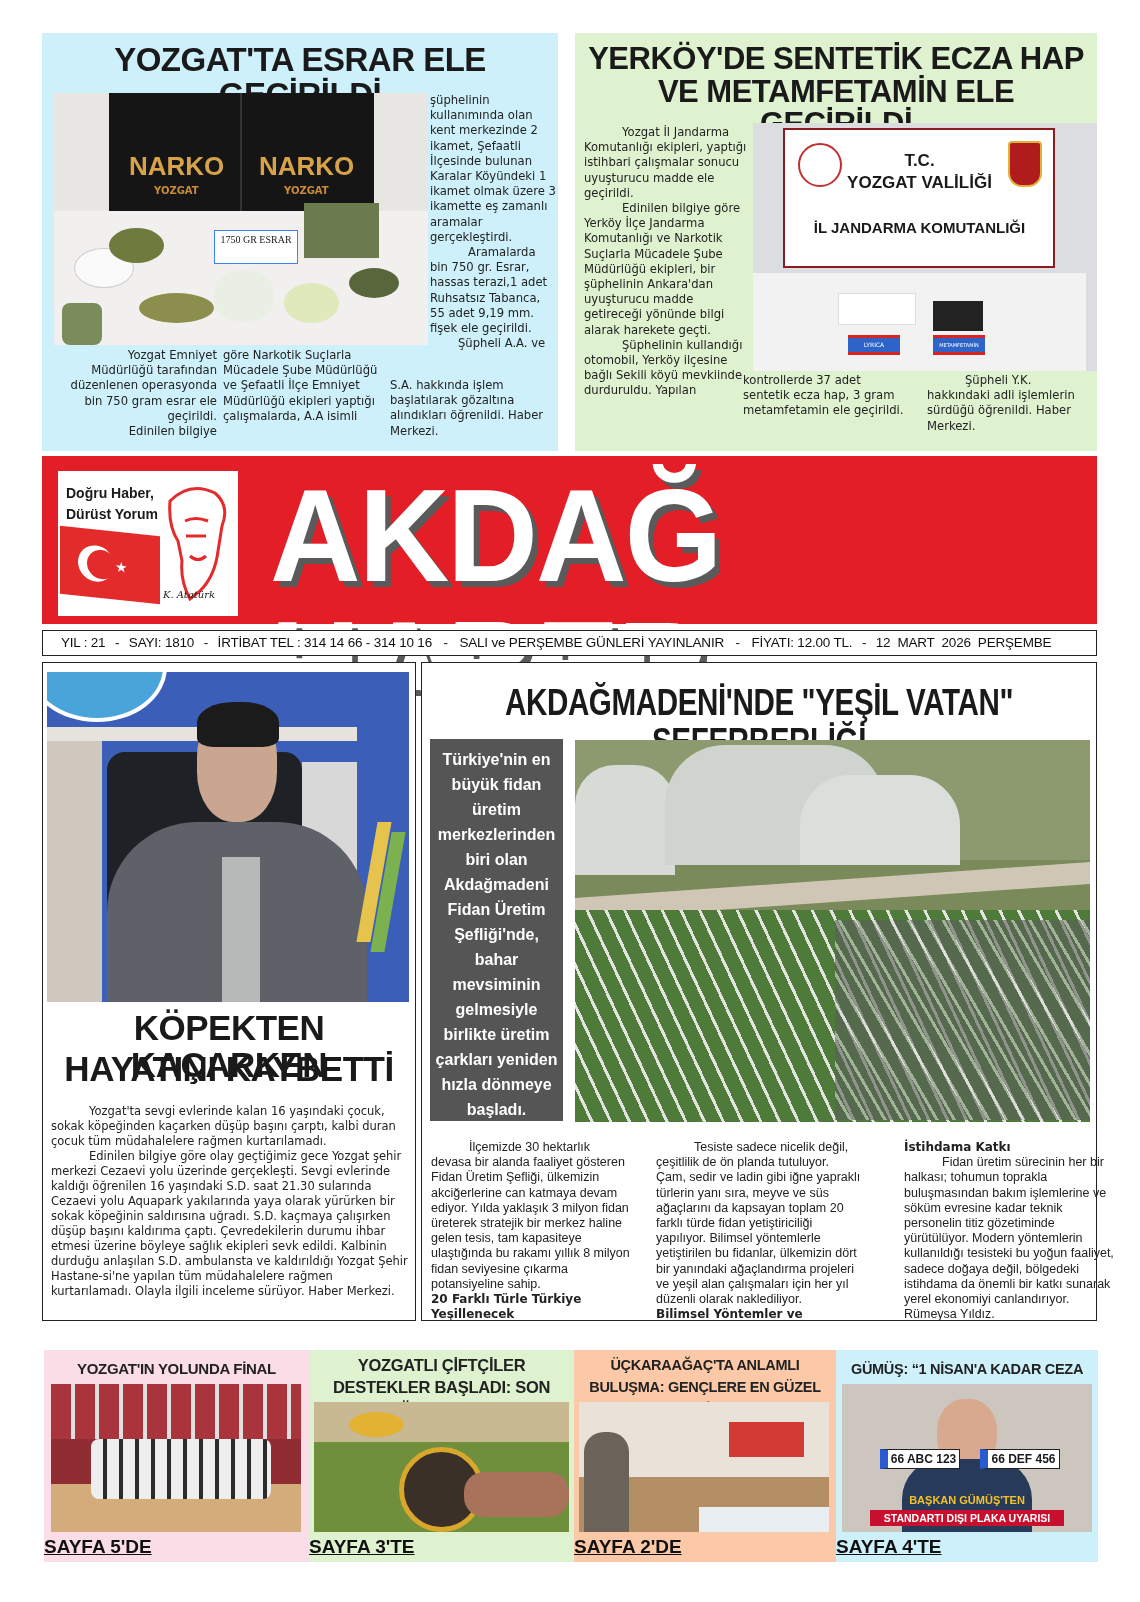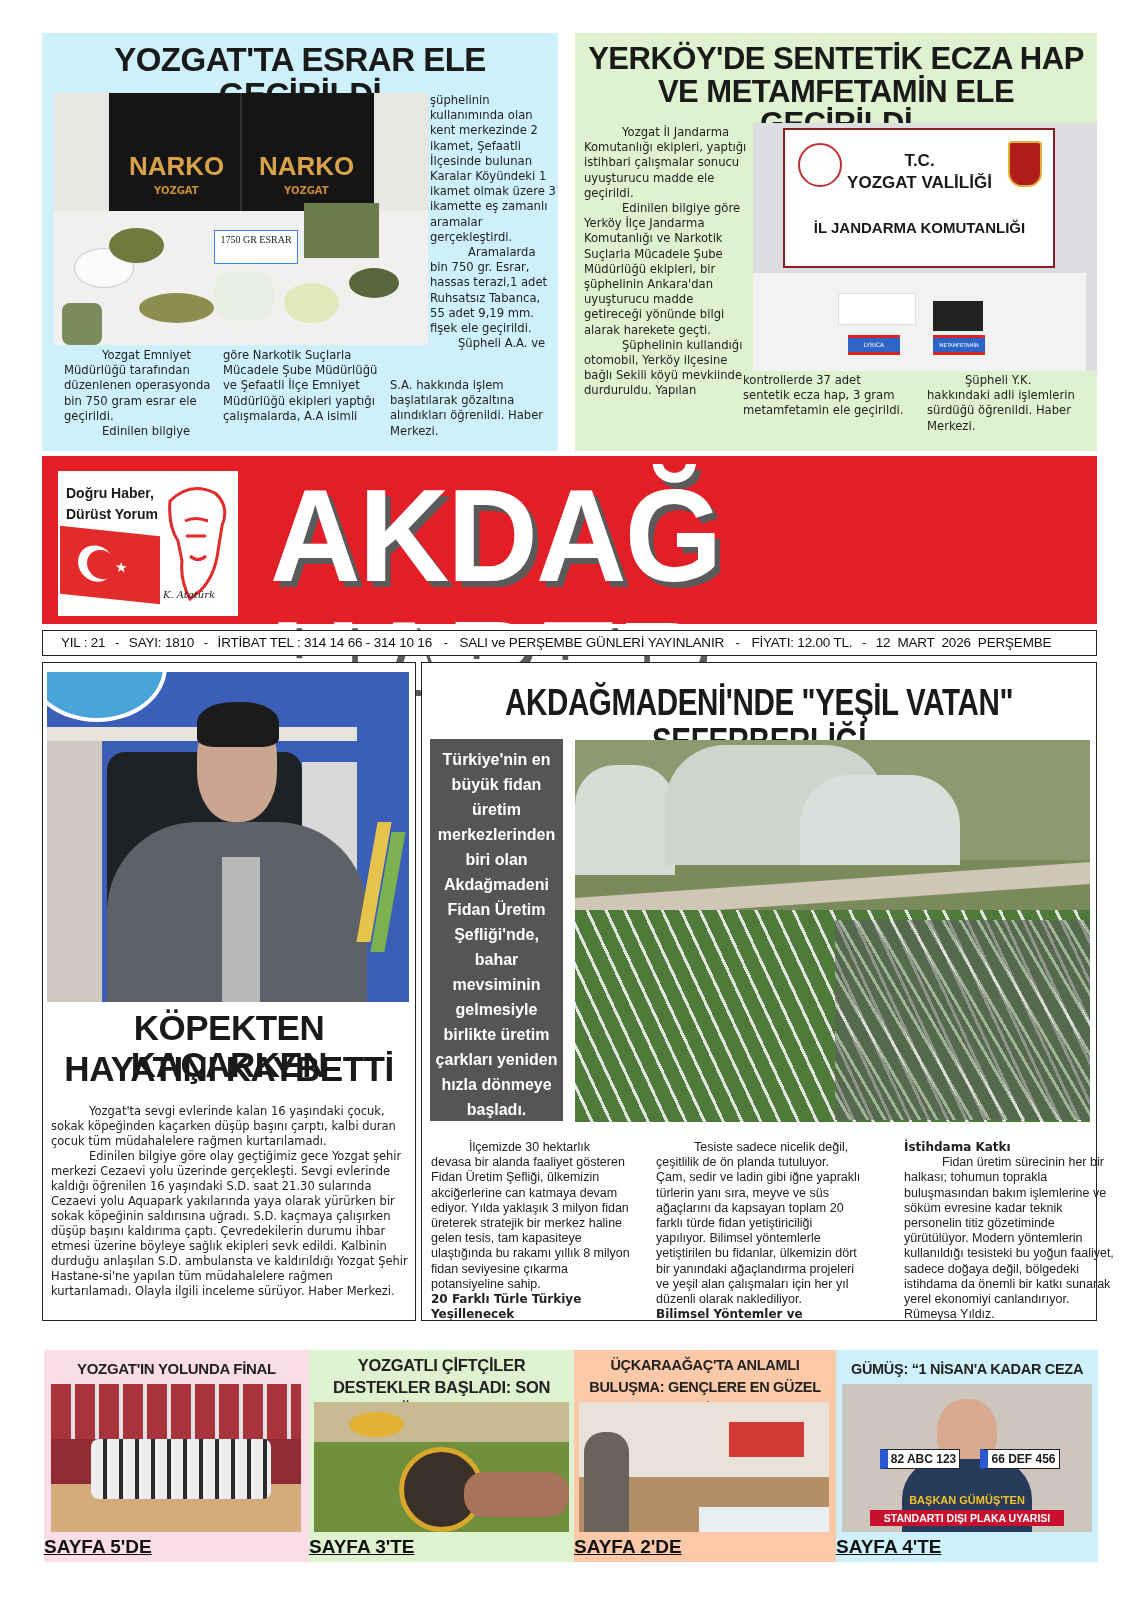--- a/index.html
+++ b/index.html
@@ -46,21 +46,21 @@
     <div class="abs" style="left:160px; top:178px; width:60px; height:50px; border-radius:40%; background:#e9efe3;"></div>
     <div class="abs" style="left:230px; top:190px; width:55px; height:40px; border-radius:50%; background:#dfe9bc;"></div>
     <div class="abs" style="left:295px; top:175px; width:50px; height:30px; border-radius:50%; background:#59663c;"></div>
     <div class="abs" style="left:8px; top:210px; width:40px; height:42px; border-radius:8px; background:#7a8c5c;"></div>
   </div>
   <div class="body-text" style="position:absolute; left:388px; top:60px; width:126px;">
     <p class="noindent">şüphelinin kullanımında olan kent merkezinde 2 ikamet, Şefaatli İlçesinde bulunan Karalar Köyündeki 1 ikamet olmak üzere 3 ikamette eş zamanlı aramalar gerçekleştirdi.</p>
     <p>Aramalarda bin 750 gr. Esrar, hassas terazi,1 adet Ruhsatsız Tabanca, 55 adet 9,19 mm. fişek ele geçirildi.</p>
     <p style="text-indent:28px;">Şüpheli A.A. ve</p>
   </div>
-  <div class="body-text" style="position:absolute; left:22px; top:315px; width:165px;">
+  <div class="body-text" style="position:absolute; left:10px; top:315px; width:165px;text-align:right;">
     <p>Yozgat Emniyet Müdürlüğü tarafından düzenlenen operasyonda bin 750 gram esrar ele geçirildi.</p>
     <p>Edinilen bilgiye</p>
   </div>
   <div class="body-text" style="position:absolute; left:181px; top:315px; width:162px;">
     <p class="noindent">göre Narkotik Suçlarla Mücadele Şube Müdürlüğü ve Şefaatli İlçe Emniyet Müdürlüğü ekipleri yaptığı çalışmalarda, A.A isimli</p>
   </div>
   <div class="body-text" style="position:absolute; left:348px; top:345px; width:160px;">
     <p class="noindent">S.A. hakkında işlem başlatılarak gözaltına alındıkları öğrenildi. Haber Merkezi.</p>
   </div>
 </div>
@@ -202,19 +202,19 @@
     <div class="abs" style="left:120px; top:105px; width:130px; height:25px; background:#e9eef3;"></div>
   </div>
   <div class="sayfa" style="left:0; top:186px; width:262px;">SAYFA 2'DE</div>
 </div>
 
 <div class="panel blue" style="left:836px; top:1350px; width:262px; height:212px;">
   <div class="promo-title" style="position:absolute; left:0; top:8px; width:262px; font-size:14.5px;">GÜMÜŞ: “1 NİSAN'A KADAR CEZA YOK”</div>
   <div class="photo" style="left:6px; top:34px; width:250px; height:148px; background:#ccc6be;">
     <div class="abs" style="left:95px; top:15px; width:60px; height:70px; border-radius:45%; background:#d9a98f;"></div>
     <div class="abs" style="left:60px; top:75px; width:130px; height:73px; background:#283a5a; border-radius:40px 40px 0 0;"></div>
-    <div class="abs" style="left:38px; top:65px; width:80px; height:20px; background:#fff; border:1px solid #222; border-left:8px solid #2a5ad0; font-family:'Liberation Sans',sans-serif; font-weight:700; font-size:12px; text-align:center; line-height:18px;">82 ABC 123</div>
+    <div class="abs" style="left:38px; top:65px; width:80px; height:20px; background:#fff; border:1px solid #222; border-left:8px solid #2a5ad0; font-family:'Liberation Sans',sans-serif; font-weight:700; font-size:12px; text-align:center; line-height:18px;">66 ABC 123</div>
     <div class="abs" style="left:138px; top:65px; width:80px; height:20px; background:#fff; border:1px solid #222; border-left:8px solid #2a5ad0; font-family:'Liberation Sans',sans-serif; font-weight:700; font-size:12px; text-align:center; line-height:18px;">66 DEF 456</div>
     <div class="abs" style="left:0; top:110px; width:250px; text-align:center; color:#f2c22a; font-family:'Liberation Sans',sans-serif; font-weight:700; font-size:11px;">BAŞKAN GÜMÜŞ'TEN</div>
     <div class="abs" style="left:28px; top:126px; width:194px; height:16px; background:#c8102e; color:#fff; text-align:center; font-family:'Liberation Sans',sans-serif; font-weight:700; font-size:10.5px; line-height:16px;">STANDARTI DIŞI PLAKA UYARISI</div>
   </div>
   <div class="sayfa" style="left:0; top:186px; width:262px;">SAYFA 4'TE</div>
 </div>
 
 </body></html>

